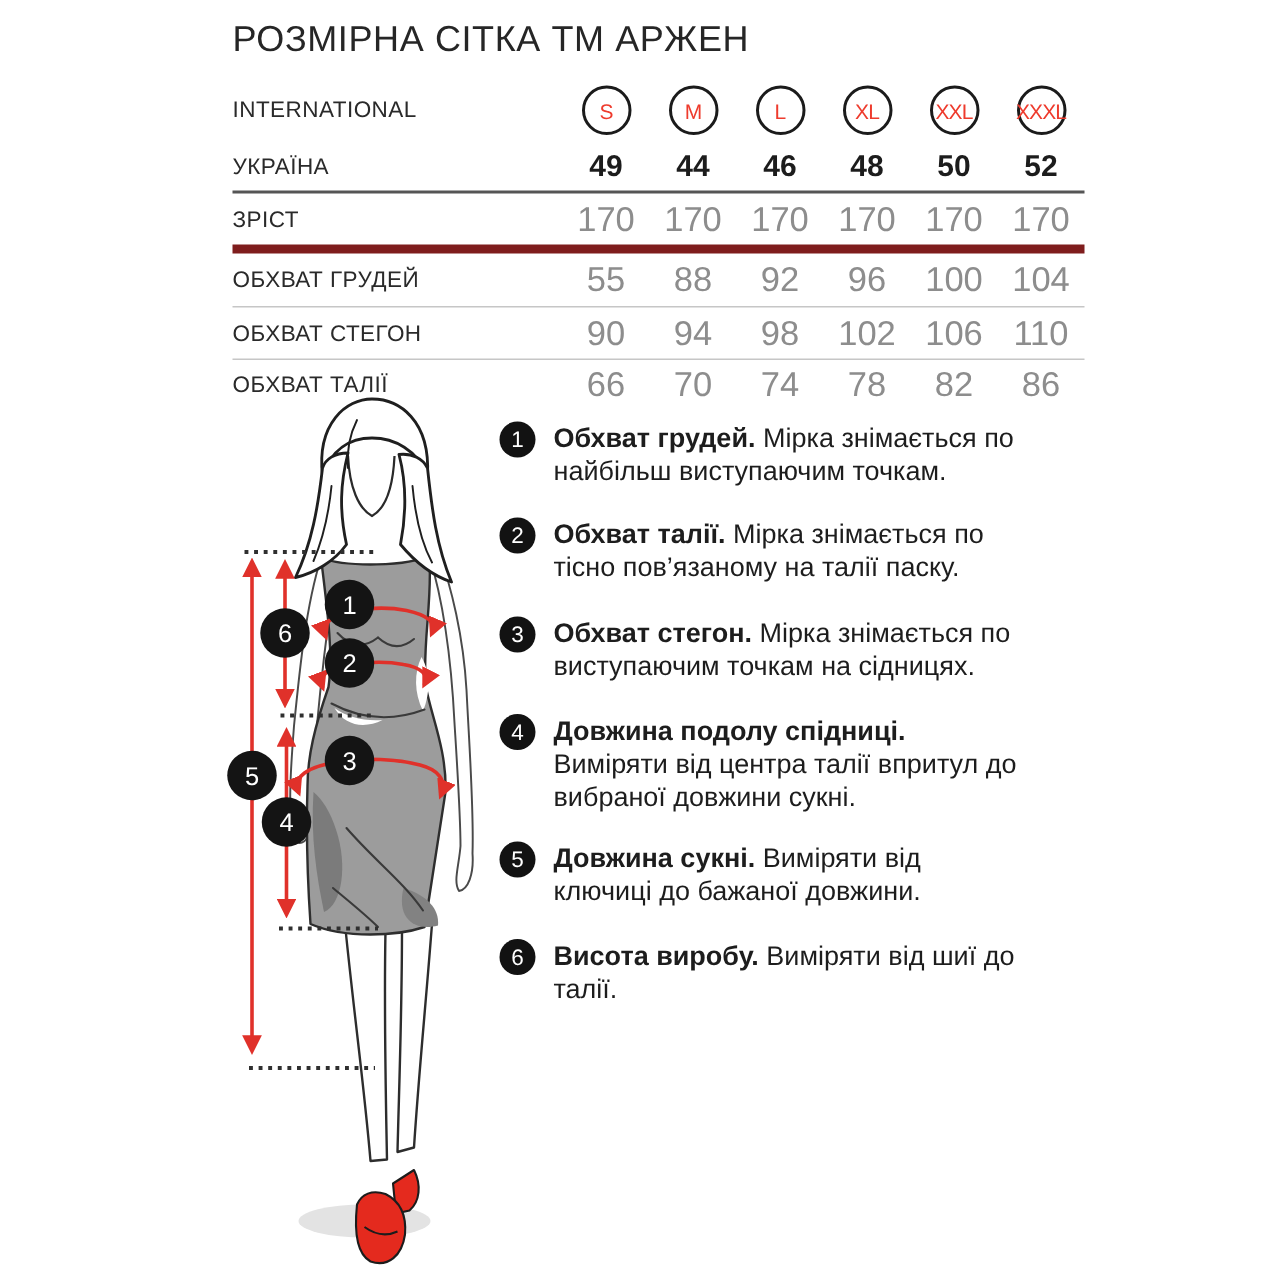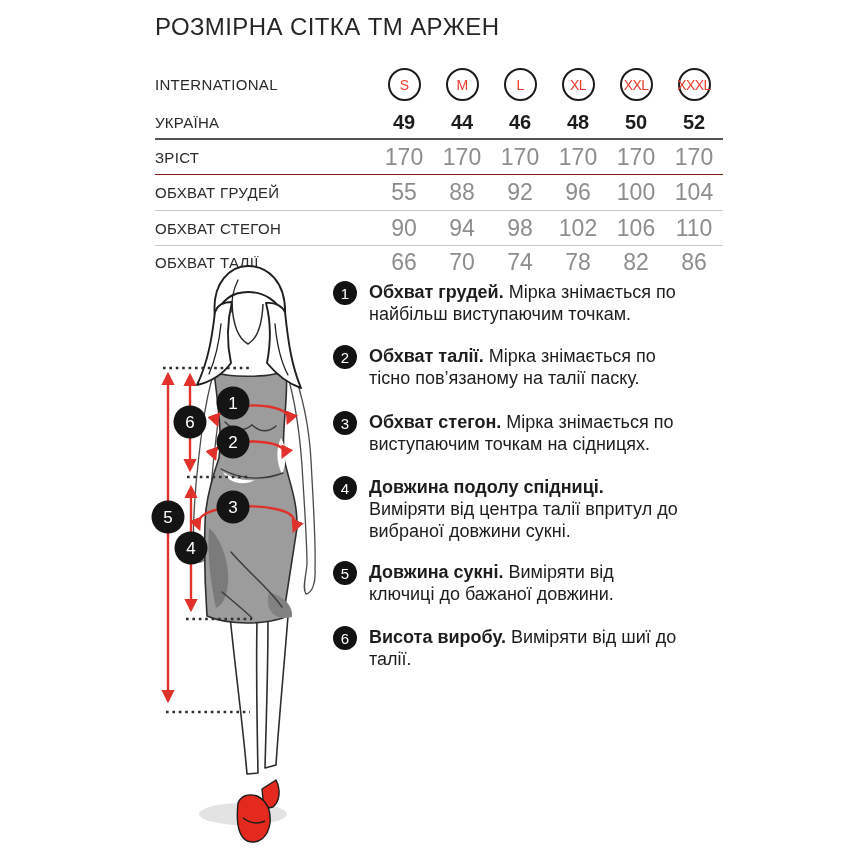--- a/index.html
+++ b/index.html
@@ -5,28 +5,28 @@
   html,body{margin:0;padding:0;background:#fff;}
   .page{
     position:relative;width:750px;height:850px;background:#fff;overflow:hidden;
     font-family:"Liberation Sans","DejaVu Sans",sans-serif;color:#1f1f1f;
   }
   .title{
     position:absolute;left:155px;top:13px;font-size:24px;font-weight:500;
     color:#262626;letter-spacing:.4px;white-space:nowrap;
   }
   
-  .size-table{position:absolute;left:155px;top:63px;width:568px;}
+  .size-table{position:absolute;left:155px;top:52px;width:568px;}
   .trow{display:flex;align-items:center;}
   .trow .lbl{width:220px;flex:none;font-size:15px;font-weight:500;color:#2a2a2a;letter-spacing:.3px;}
   .trow .cell{flex:1;text-align:center;}
   .r-int{height:43px;}
   .r-ua{height:32px;align-items:center;}
   .r-ua{border-bottom:2px solid #555;}
-  .r-zrist{height:34px;border-bottom:1px solid #7f1d1d;}
+  .r-zrist{height:34px;border-bottom:6px solid #7f1d1d;}
   .r-chest{height:35px;border-bottom:1px solid #c6c6c6;}
   .r-hips{height:34px;border-bottom:1px solid #c6c6c6;}
   .r-waist{height:32px;}
   .size-circle{
     width:33px;height:33px;border:2px solid #1b1b1b;border-radius:50%;
     display:inline-flex;align-items:center;justify-content:center;
     color:#ee3b2d;font-size:14px;font-weight:500;letter-spacing:-.6px;box-sizing:border-box;
   }
   .ua-val{font-size:20px;font-weight:600;color:#1c1c1c;}
   .gray-val{font-size:23px;color:#8d8d8d;}

